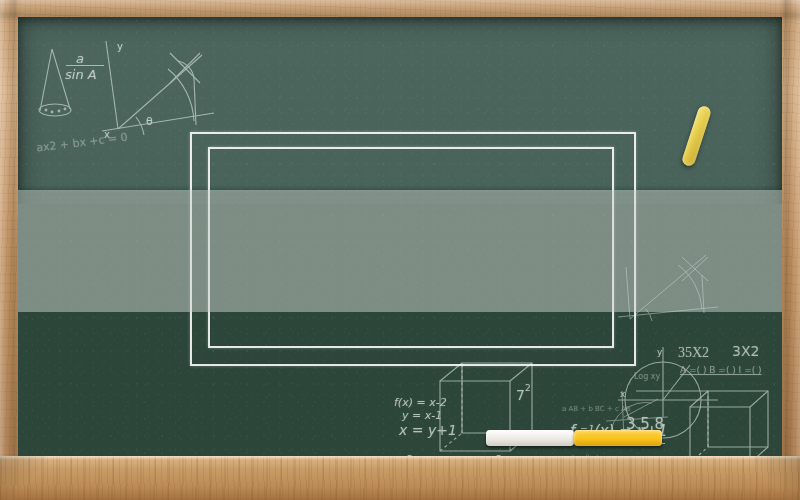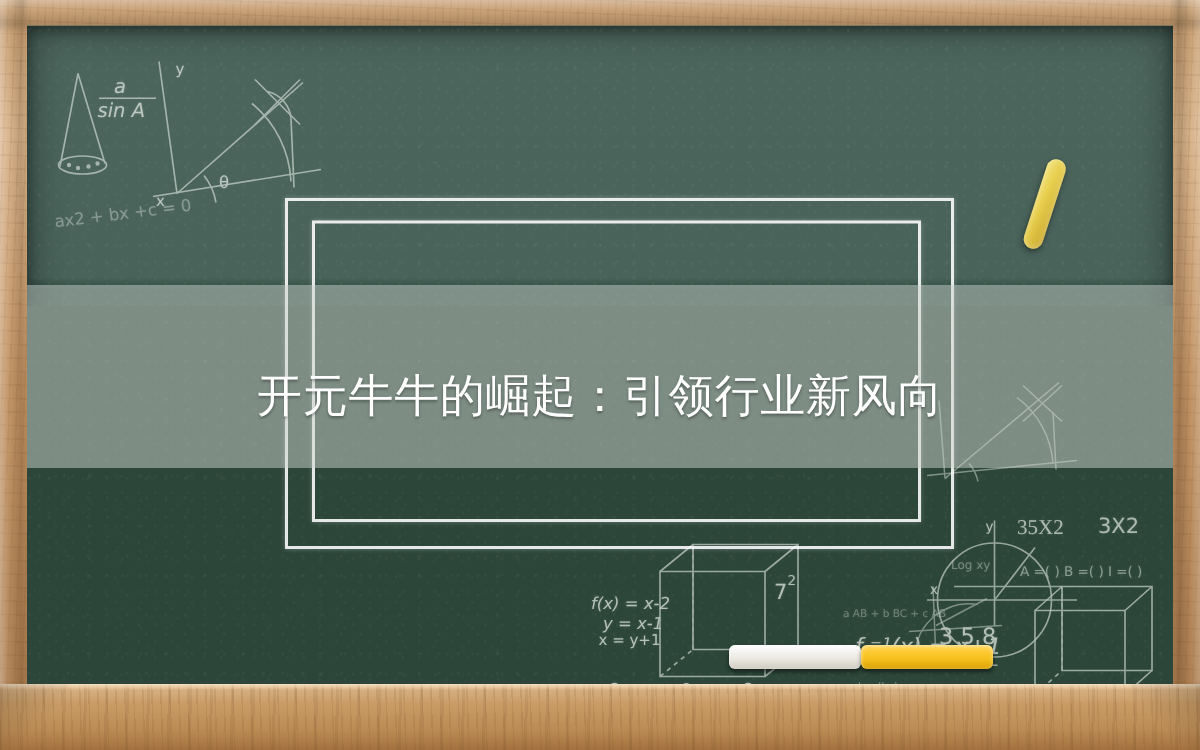--- a/index.html
+++ b/index.html
@@ -214,52 +214,51 @@
       <div class="ctext" style="left:58px;top:34px;font-size:13px;font-style:italic;">a</div>
       <div class="ctext" style="left:48px;top:48px;width:38px;height:1px;background:#e9efe9;opacity:.85;"></div>
       <div class="ctext" style="left:47px;top:50px;font-size:13px;font-style:italic;">sin A</div>
       <div class="ctext" style="left:99px;top:24px;font-size:10px;">y</div>
       <div class="ctext" style="left:86px;top:112px;font-size:10px;">x</div>
       <div class="ctext" style="left:128px;top:98px;font-size:11px;">θ</div>
       <div class="ctext" style="left:18px;top:119px;font-size:11px;opacity:.55;transform:rotate(-7deg);">ax2 + bx +c = 0</div>
 
       <div class="ctext" style="left:376px;top:379px;font-size:11px;font-style:italic;">f(x) = x-2</div>
       <div class="ctext" style="left:384px;top:392px;font-size:11px;font-style:italic;">y = x-1</div>
-      <div class="ctext" style="left:381px;top:405px;font-size:10px;">x = y+1</div>
+      <div class="ctext" style="left:381px;top:405px;font-size:14px;font-style:italic;">x = y+1</div>
       <div class="ctext" style="left:498px;top:370px;font-size:14px;">7</div>
       <div class="ctext" style="left:507px;top:366px;font-size:9px;">2</div>
       <div class="ctext" style="left:544px;top:388px;font-size:7px;opacity:.5;">a AB + b BC + c AB</div>
       <div class="ctext" style="left:388px;top:434px;font-size:11px;font-style:italic;">a</div>
 
       <div class="ctext" style="left:437px;top:438px;font-size:9px;">2</div>
       <div class="ctext" style="left:477px;top:434px;font-size:11px;font-style:italic;">a</div>
 
       <div class="ctext" style="left:552px;top:405px;font-size:15px;font-style:italic;">f ⁻¹(x) = x+1</div>
       <div class="ctext" style="left:554px;top:437px;font-size:7px;opacity:.55;">log (bc)</div>
       <div class="ctext" style="left:608px;top:398px;font-size:15px;">3 5 8</div>
       <div class="ctext" style="left:610px;top:412px;font-size:12px;">2 7 9</div>
       <div class="ctext" style="left:605px;top:426px;width:42px;height:1px;background:#e9efe9;opacity:.85;"></div>
       <div class="ctext" style="left:606px;top:413px;font-size:12px;">6 3 7</div>
       <div class="ctext" style="left:639px;top:330px;font-size:9px;">y</div>
       <div class="ctext" style="left:602px;top:372px;font-size:9px;">x</div>
 
       <div class="ctext" style="left:660px;top:328px;font-size:14px;opacity:.95;font-family:Liberation Serif, serif;">35X2</div>
       <div class="ctext" style="left:714px;top:326px;font-size:14px;opacity:.95;text-align:right;">3X2</div>
-      <div class="ctext" style="left:662px;top:360px;font-size:9px;opacity:.7;">A =( ) B =( ) I =( )</div>
+      <div class="ctext" style="left:662px;top:348px;font-size:9px;opacity:.7;text-decoration:underline;">A =( ) B =( ) I =( )</div>
       <div class="ctext" style="left:576px;top:355px;font-size:8px;opacity:.55;margin-left:40px;">Log xy</div>
     </div>
 
     <div class="chalk-yellow-angled"></div>
 
     <div class="rect-outer"></div>
     <div class="rect-inner"></div>
 
     <div class="band"></div>
 
-    <div class="title">开元牛牛的崛起：引领行业新风向</div>
 
     <div class="tray-chalk white"></div>
     <div class="tray-chalk yellow"></div>
   </div>
 
   <div class="ledge">
     <div class="ledge-grain"></div>
     <div class="ledge-top"></div>
     <div class="ledge-miter-l"></div>
     <div class="ledge-miter-r"></div>

